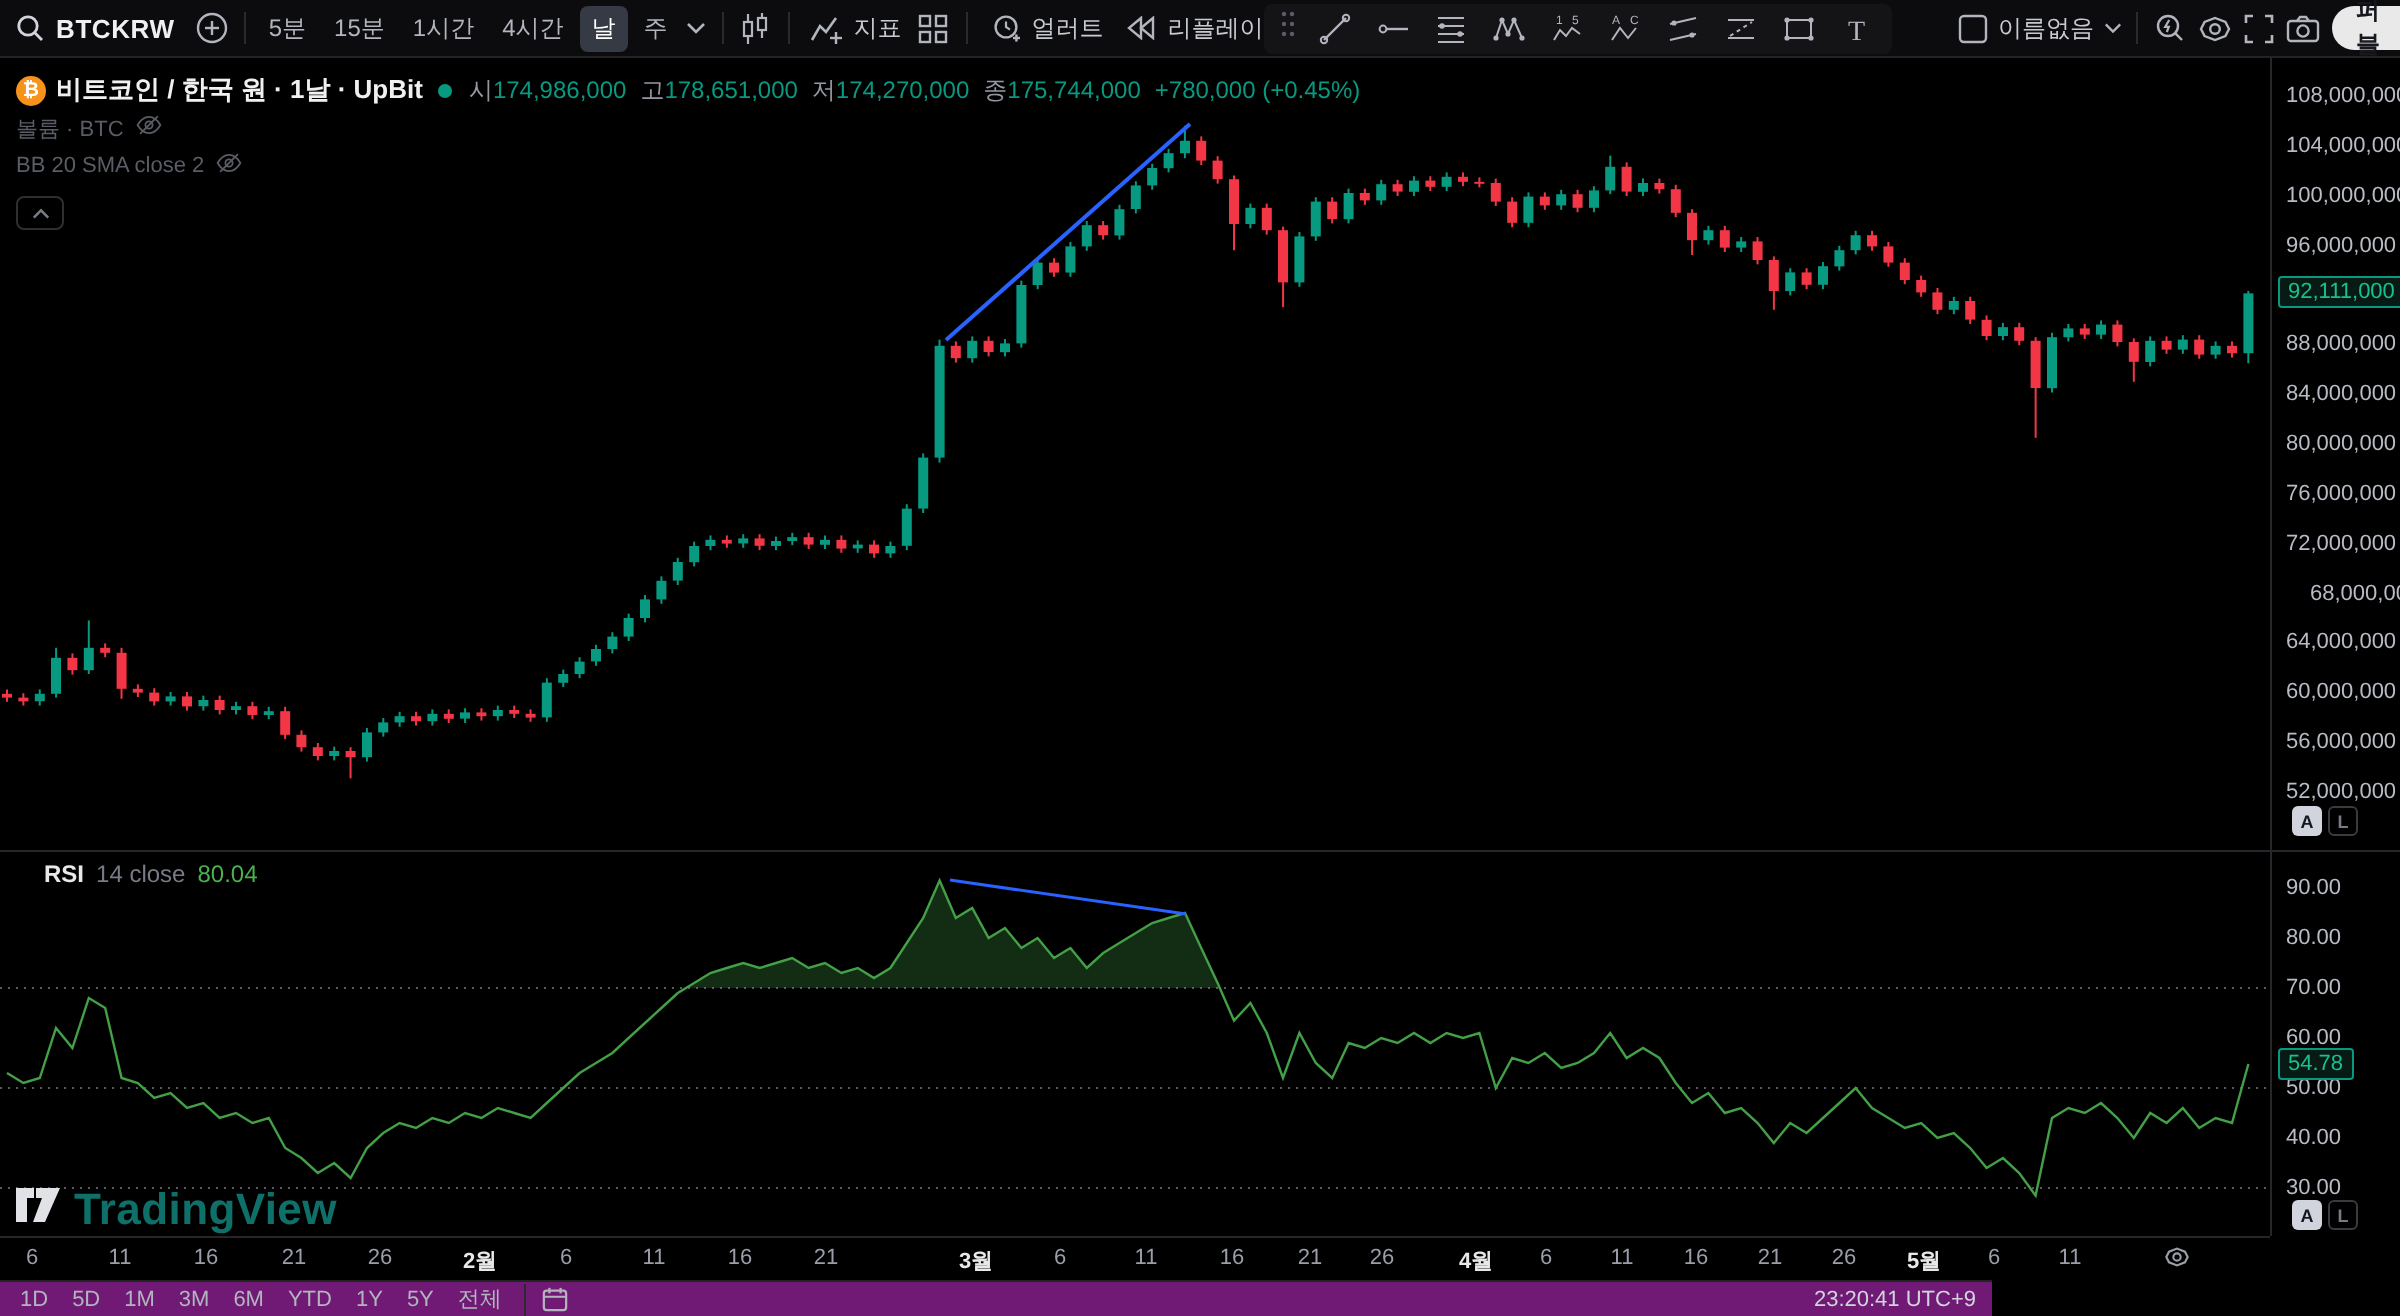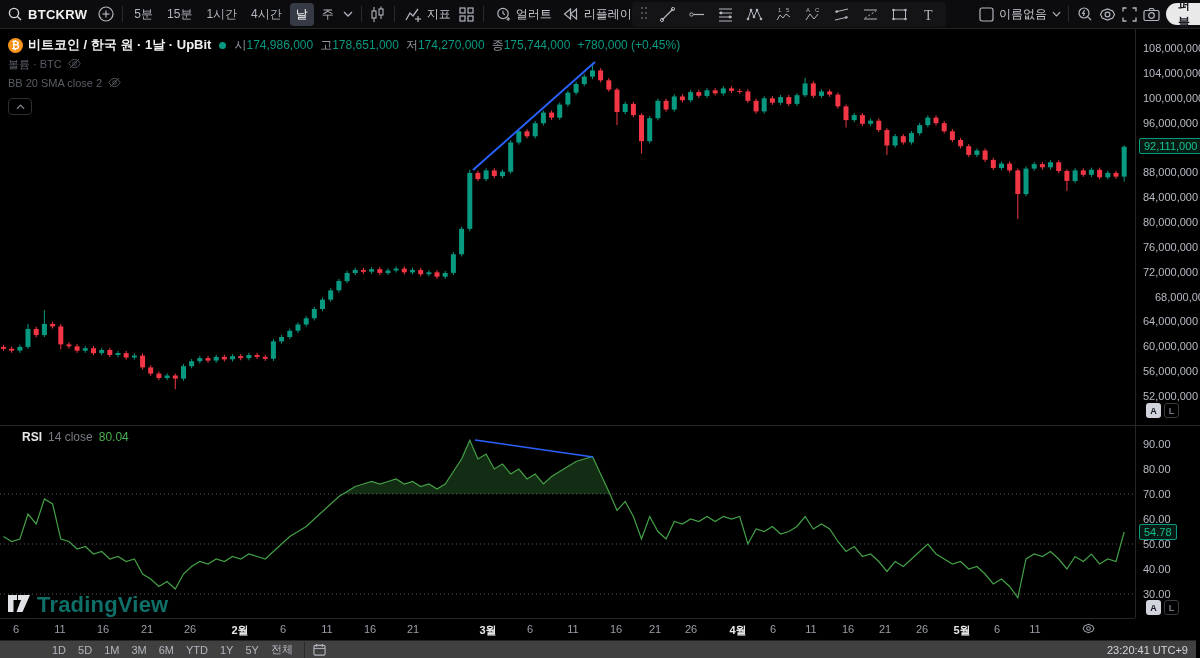--- a/index.html
+++ b/index.html
@@ -83,23 +83,23 @@
   
   #time-axis {
     position:absolute; left:0; top:589px; width:1135px; height:22px;
     border-top:1px solid #26262a; font-size:11px; color:#9b9ea8;
   }
   .t-label { position:absolute; top:4px; transform:translateX(-50%); white-space:nowrap; }
   .t-label.month { color:#e8e8ea; font-weight:bold; }
   #axis-gear { position:absolute; left:1082px; top:3px; }
   
   #bottombar {
-    position:absolute; left:0; top:640px; width:1196px; height:18px;
-    background:#404040; border-top:1px solid #232323;
-    display:flex; align-items:center; font-size:11px; color:#b2b5be;padding-left:42px;
+    position:absolute; left:0; top:640px; width:996px; height:18px;
+    background:#701a75; border-top:1px solid #232323;
+    display:flex; align-items:center; font-size:11px; color:#b2b5be;
   }
   .range-btn { padding:0 6px; cursor:default; }
   #clock { position:absolute; right:8px; color:#d1d4dc; }
 </style>
 </head>
 <body>
 
 <div id="app">
 
   <div id="topbar">

